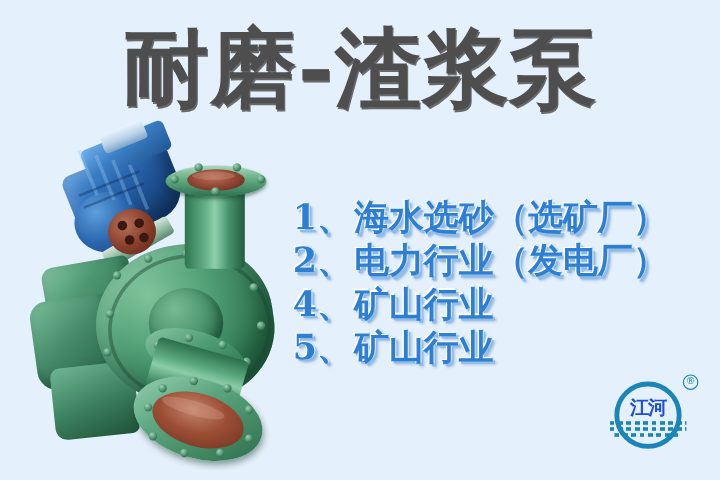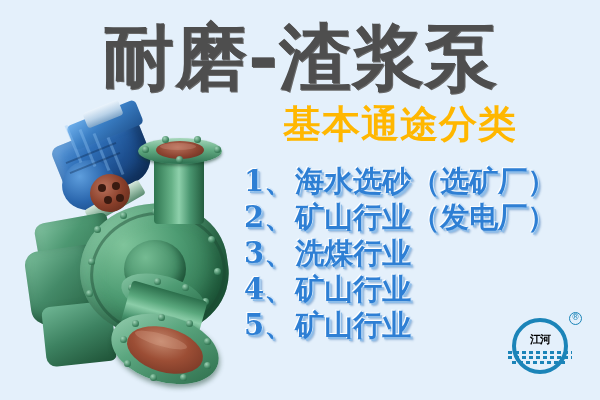--- a/index.html
+++ b/index.html
@@ -97,23 +97,23 @@
     background: transparent;
   }
   #logo-text {
     position: absolute;
     left: 6px;
     top: 22px;
     width: 56px;
     text-align: center;
     font-family: "DejaVu Serif", "Liberation Serif", serif;
     font-weight: 700;
-    font-size: 11px;
+    font-size: 16px;
     line-height: 16px;
-    color: #000000;
+    color: #1d4ed8;
     letter-spacing: -1px;
   }
   .logo-wave {
     position: absolute;
     left: 2px;
     width: 64px;
     height: 3px;
     background: repeating-linear-gradient(
       to right,
       #1b84b8 0px, #1b84b8 4px,
@@ -403,31 +403,27 @@
     <div class="pp bolt" style="left:158px; top:212px;"></div>
     <div class="pp bolt" style="left:176px; top:230px;"></div>
     <div class="pp bolt" style="left:176px; top:254px;"></div>
     <div class="pp bolt" style="left:152px; top:266px;"></div>
     <div class="pp bolt" style="left:122px; top:266px;"></div>
     <div class="pp bolt" style="left:96px; top:252px;"></div>
   </div>
 
   <div id="main-title">耐磨-渣浆泵</div>
 
-  <div id="subtitle">基本通途分类</div>
 
   <div id="usage-list">
     <div class="usage-item">
       <span class="idx">1、</span><span>海水选砂（选矿厂）</span>
     </div>
     <div class="usage-item">
-      <span class="idx">2、</span><span>矿山行业（发电厂）</span>
-    </div>
-    <div class="usage-item">
-      <span class="idx">3、</span><span>洗煤行业</span>
+      <span class="idx">2、</span><span>电力行业（发电厂）</span>
     </div>
     <div class="usage-item">
       <span class="idx">4、</span><span>矿山行业</span>
     </div>
     <div class="usage-item">
       <span class="idx">5、</span><span>矿山行业</span>
     </div>
   </div>
 
   <div id="brand-logo">

